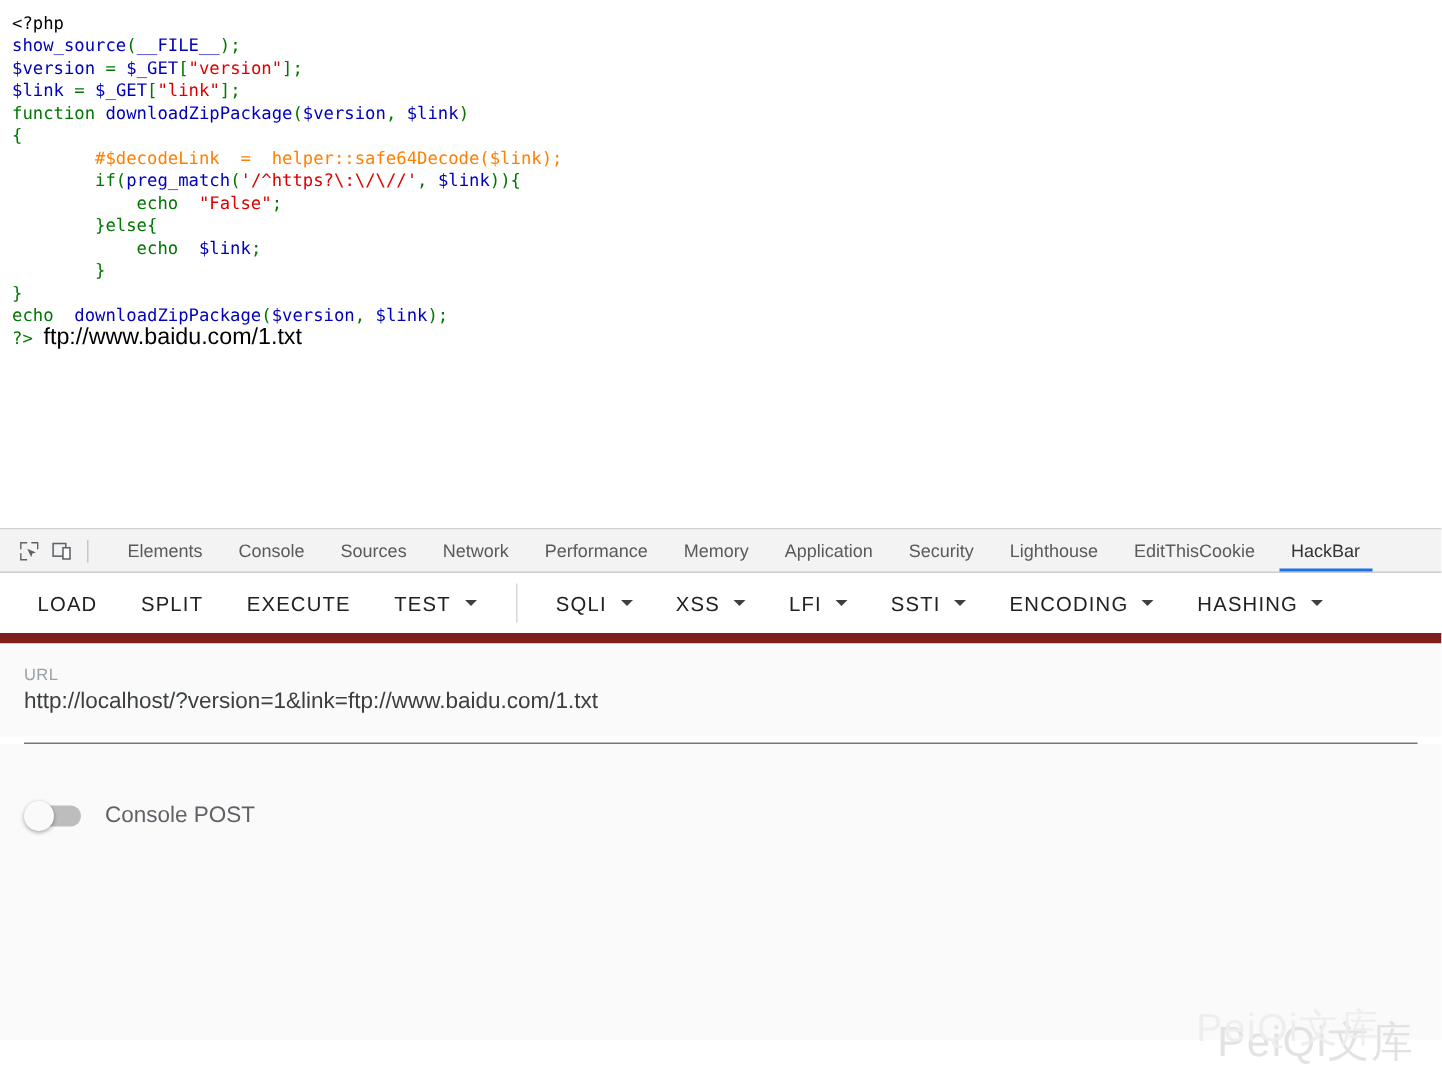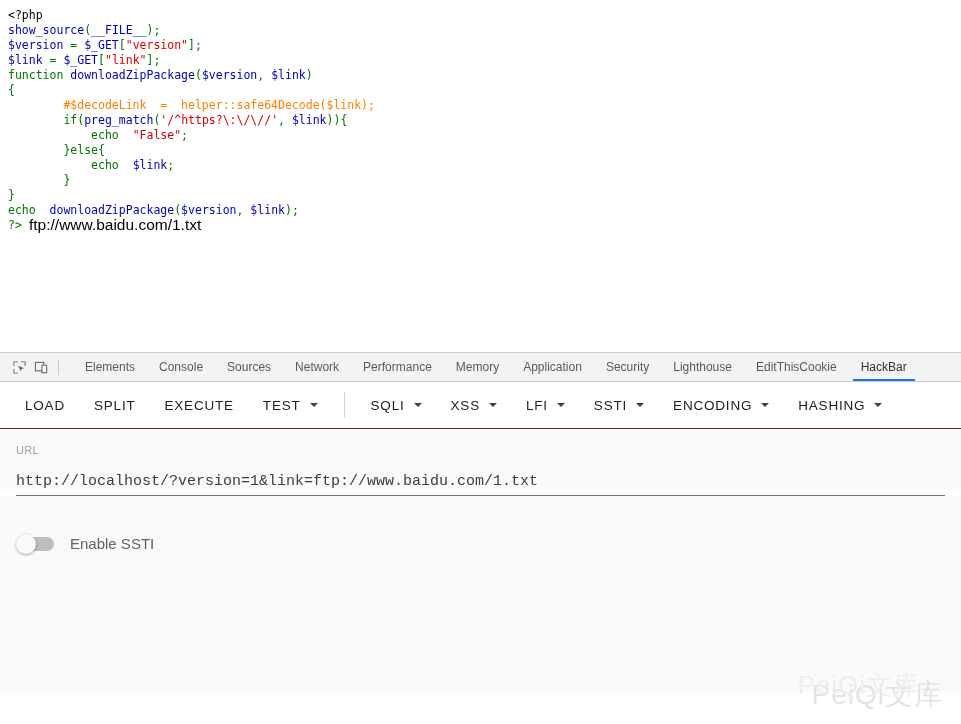--- a/index.html
+++ b/index.html
@@ -119,21 +119,21 @@
     height: 2px;
     background: #1a73e8;
   }
 
   
   .hb-toolbar {
     display: flex;
     align-items: center;
     height: 47px;
     background: #ffffff;
-    border-bottom: 1px solid #7f1d1d;
+    border-bottom: 7px solid #7f1d1d;
     padding-left: 16px;
     box-sizing: border-box;
   }
   .hb-btn {
     display: flex;
     align-items: center;
     font-size: 13.5px;
     letter-spacing: 0.8px;
     color: #202124;
     font-weight: 500;
@@ -167,24 +167,23 @@
   .hb-url-label {
     font-size: 11px;
     color: #9aa0a6;
     letter-spacing: 0.3px;
     line-height: 14px;
   }
   .hb-url-value {
     font-size: 15px;
     color: #3c4043;
     line-height: 22px;
-    margin-top: 14px;
+    margin-top: 0;
     white-space: pre;
     overflow: hidden;
-    font-family: Liberation Mono, monospace;
   }
   .hb-url-rule {
     height: 1px;
     background: #70757a;
     margin: 4px 16px 0 16px;
   }
 
   
   .hb-post-section {
     background: #fafafa;
@@ -351,20 +350,20 @@
   <div class="hb-url-section">
     <div class="hb-url-label">URL</div>
     <div class="hb-url-value" placeholder="URL">http://localhost/?version=1&amp;link=ftp://www.baidu.com/1.txt</div>
   </div>
   <div class="hb-url-rule"></div>
 
   <div class="hb-post-section">
     <div class="hb-toggle">
       <div class="knob"></div>
     </div>
-    <div class="hb-toggle-label">Enable SSTI</div>
+    <div class="hb-toggle-label">Console POST</div>
   </div>
 
   <div class="watermark">
     <span class="wm-back">PeiQi文库</span>
     <span>PeiQi文库</span>
   </div>
 </div>
 
 </body></html>

